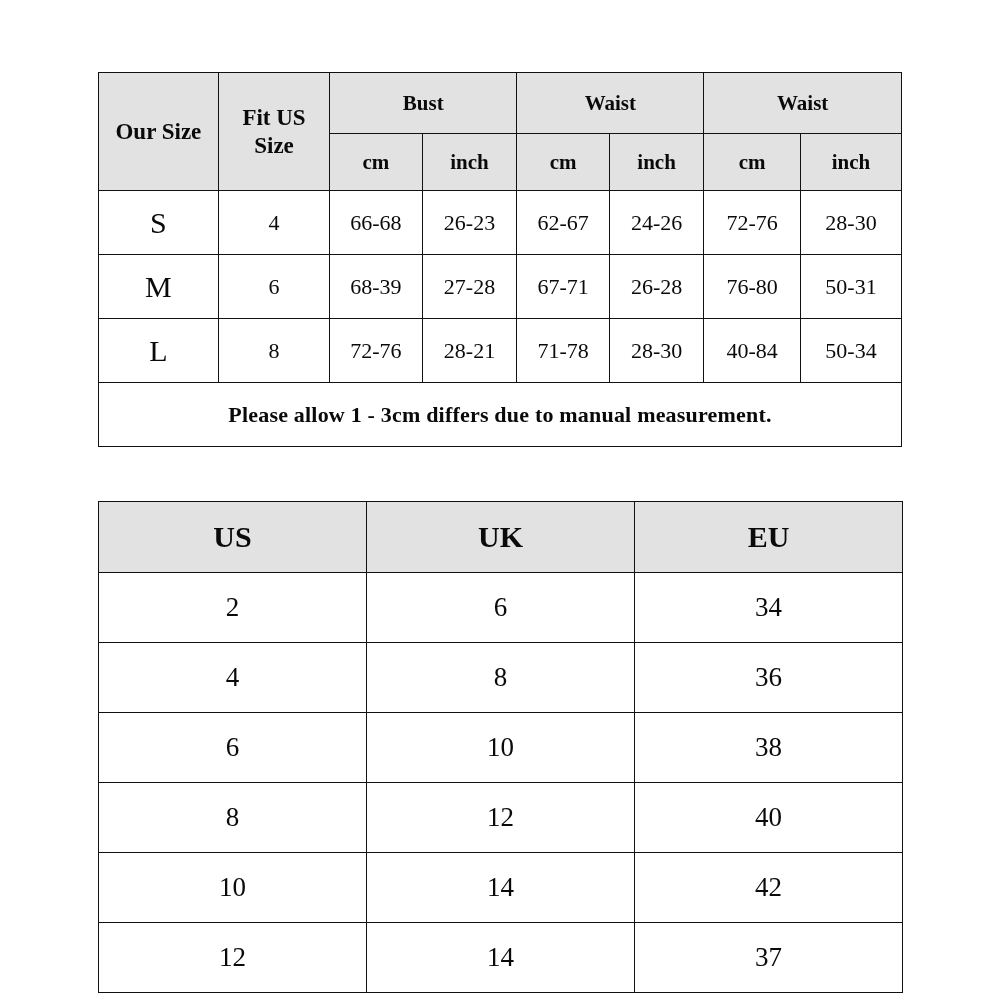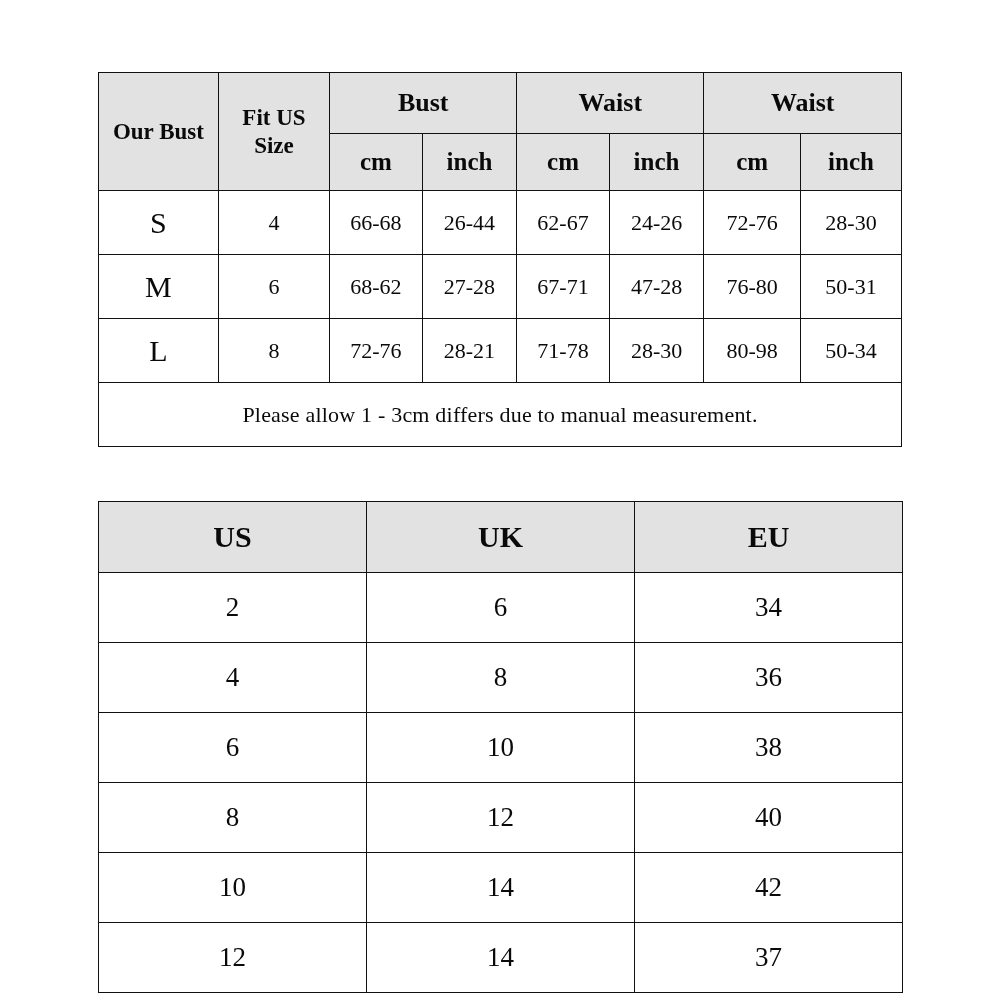--- a/index.html
+++ b/index.html
@@ -44,39 +44,39 @@
     font-weight: bold;
   }
 
   .head-tall {
     height: 112px;
     font-size: 23px;
     line-height: 1.18;
   }
   .head-big {
     height: 58px;
-    font-size: 26px;
+    font-size: 21px;
   }
   .head-unit {
     height: 54px;
-    font-size: 25px;
+    font-size: 21px;
   }
 
   .measure-table tbody td {
     height: 61px;
     font-size: 22px;
   }
   .measure-table tbody td.size-label {
     font-size: 30px;
   }
 
   .note-row td {
     height: 46px;
     font-size: 17px;
-    font-weight: normal;
+    font-weight: bold;
     letter-spacing: .2px;
   }
 
   
   .spacer {
     height: 54px;
   }
 
   .convert-table td,
   .convert-table th {
@@ -107,64 +107,64 @@
       <col style="width:106px">
       <col style="width:88px">
       <col style="width:90px">
       <col style="width:88px">
       <col style="width:90px">
       <col style="width:92px">
       <col style="width:96px">
     </colgroup>
     <thead>
       <tr>
-        <th class="head-tall" rowspan="2">Our Bust</th>
+        <th class="head-tall" rowspan="2">Our Size</th>
         <th class="head-tall" rowspan="2">Fit US Size</th>
         <th class="head-big" colspan="2">Bust</th>
         <th class="head-big" colspan="2">Waist</th>
         <th class="head-big" colspan="2">Waist</th>
       </tr>
       <tr>
         <th class="head-unit">cm</th>
         <th class="head-unit">inch</th>
         <th class="head-unit">cm</th>
         <th class="head-unit">inch</th>
         <th class="head-unit">cm</th>
         <th class="head-unit">inch</th>
       </tr>
     </thead>
     <tbody>
       <tr>
         <td class="size-label">S</td>
         <td>4</td>
         <td>66-68</td>
-        <td>26-44</td>
+        <td>26-23</td>
         <td>62-67</td>
         <td>24-26</td>
         <td>72-76</td>
         <td>28-30</td>
       </tr>
       <tr>
         <td class="size-label">M</td>
         <td>6</td>
-        <td>68-62</td>
+        <td>68-39</td>
         <td>27-28</td>
         <td>67-71</td>
-        <td>47-28</td>
+        <td>26-28</td>
         <td>76-80</td>
         <td>50-31</td>
       </tr>
       <tr>
         <td class="size-label">L</td>
         <td>8</td>
         <td>72-76</td>
         <td>28-21</td>
         <td>71-78</td>
         <td>28-30</td>
-        <td>80-98</td>
+        <td>40-84</td>
         <td>50-34</td>
       </tr>
       <tr class="note-row">
         <td colspan="8">Please allow 1 - 3cm differs due to manual measurement.</td>
       </tr>
     </tbody>
   </table>
 
   <div class="spacer"></div>
 

